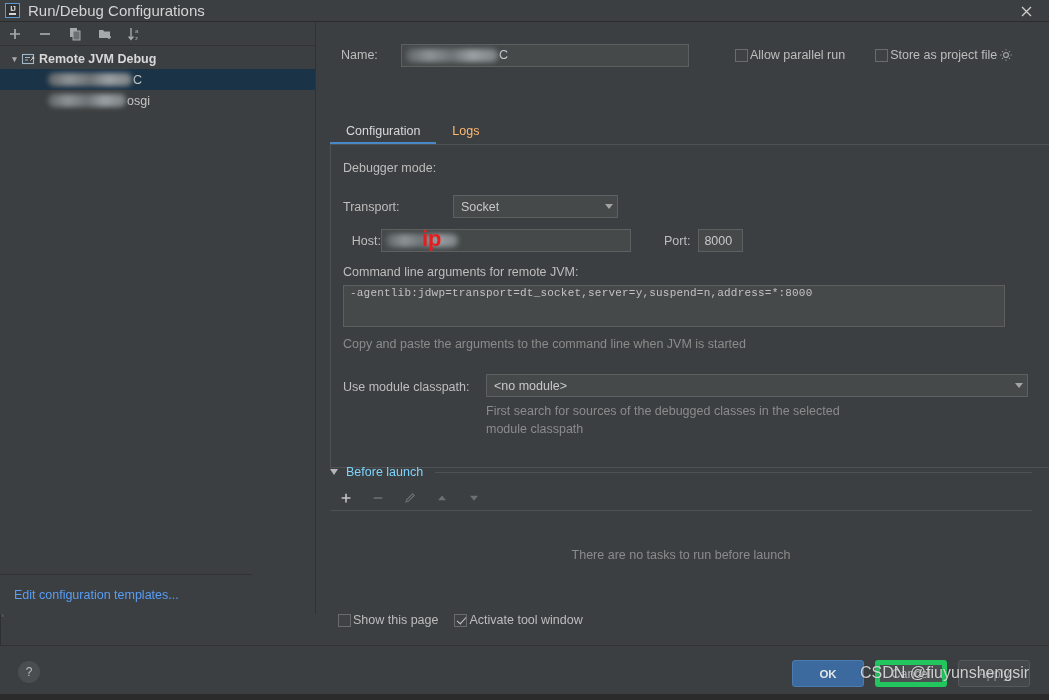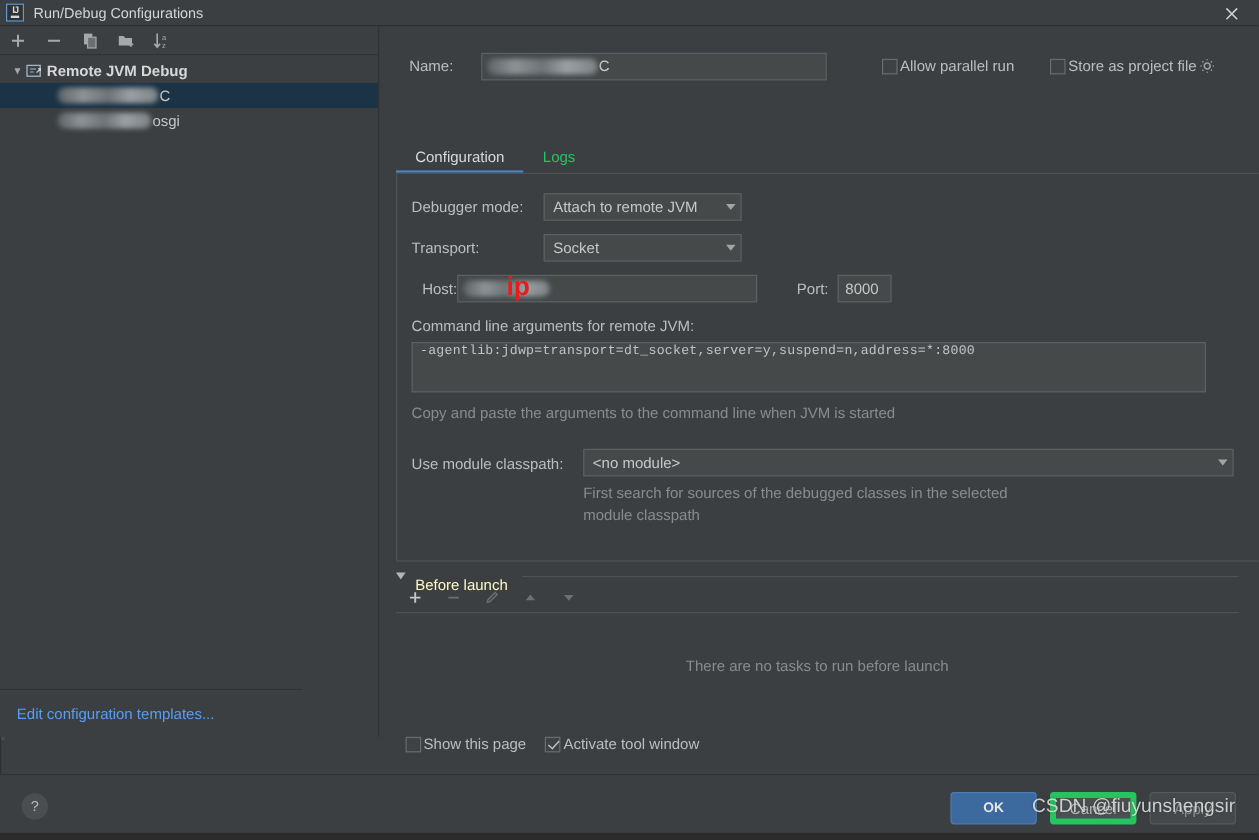--- a/index.html
+++ b/index.html
@@ -32,21 +32,21 @@
     display: flex; align-items: center; justify-content: center;
     font-size: 8px; font-weight: bold; color: #d6d6d6;
     font-family: "Liberation Sans", sans-serif; letter-spacing: -1px;
     position: relative;
   }
   .ij-logo::after {
     content: ""; position: absolute; bottom: 2px; left: 3px; right: 3px;
     height: 2px; background: #d6d6d6;
   }
   .ij-logo span { position: relative; top: -2px; }
-  .title-text { font-size: 12px; color: #d4d4d4; }
+  .title-text { font-size: 15px; color: #d4d4d4; }
   .close-btn {
     position: absolute; right: 0; top: 0; width: 46px; height: 22px;
     display: flex; align-items: center; justify-content: center;
     color: #cfcfcf; font-size: 15px; line-height: 1;
   }
   .close-btn svg { display: block; }
 
   
   .sidebar {
     position: absolute; left: 0; top: 22px; width: 316px; height: 592px;
@@ -123,21 +123,21 @@
 
   .gear { width: 14px; height: 14px; color: #9a9d9f; }
 
   
   .tabs {
     position: absolute; left: 13px; top: 96px; width: 706px; height: 26px;
     display: flex; align-items: flex-end; gap: 0;
   }
   .tab {
     padding: 0 16px; height: 25px; line-height: 25px;
-    font-size: 12.5px; color: #22c55e; position: relative;
+    font-size: 12.5px; color: #fdba74; position: relative;
   }
   .tab.active { color: #d8d8d8; }
   .tab.active::after {
     content: ""; position: absolute; left: 0; right: 0; bottom: 0;
     height: 2px; background: #4a88c7;
   }
 
   .panel {
     position: absolute; left: 13px; top: 122px; width: 1002px; height: 324px;
     border: 1px solid #4e5254; border-top: 1px solid #4e5254;
@@ -176,21 +176,21 @@
 
   
   .bl-header {
     position: absolute; left: 13px; top: 465px; width: 1002px;
     display: flex; align-items: center; gap: 8px;
   }
   .bl-caret {
     width: 0; height: 0; border-left: 4.5px solid transparent;
     border-right: 4.5px solid transparent; border-top: 6px solid #b5b5b5;
   }
-  .bl-title { color: #fef9c3; font-size: 12.5px; white-space: nowrap; margin-top: 16px; }
+  .bl-title { color: #7dd3fc; font-size: 12.5px; white-space: nowrap; }
   .bl-line { flex: 1; height: 1px; background: #4e5254; margin-left: 4px; }
 
   .bl-toolbar {
     position: absolute; left: 330px; top: 487px; width: 702px; height: 24px;
     display: flex; align-items: center; gap: 16px; padding-left: 9px;
     border-bottom: 1px solid #4e5254;
   }
   .bl-toolbar .tb-ico { color: #b9b9b9; }
   .bl-toolbar .tb-ico.dim { color: #6d7072; }
 
@@ -385,24 +385,20 @@
     <div class="tabs">
       <div class="tab active">Configuration</div>
       <div class="tab">Logs</div>
     </div>
 
     <div class="panel">
       <div class="panel-inner">
 
         <div class="frow" style="left:12px; top:16px;">
           <span class="flabel" style="width:110px">Debugger mode:</span>
-          <div class="combo" style="width:165px">
-            <span>Attach to remote JVM</span>
-            <span class="arrow"></span>
-          </div>
         </div>
 
         <div class="frow" style="left:12px; top:50px;">
           <span class="flabel" style="width:110px">Transport:</span>
           <div class="combo" style="width:165px">
             <span>Socket</span>
             <span class="arrow"></span>
           </div>
         </div>
 

